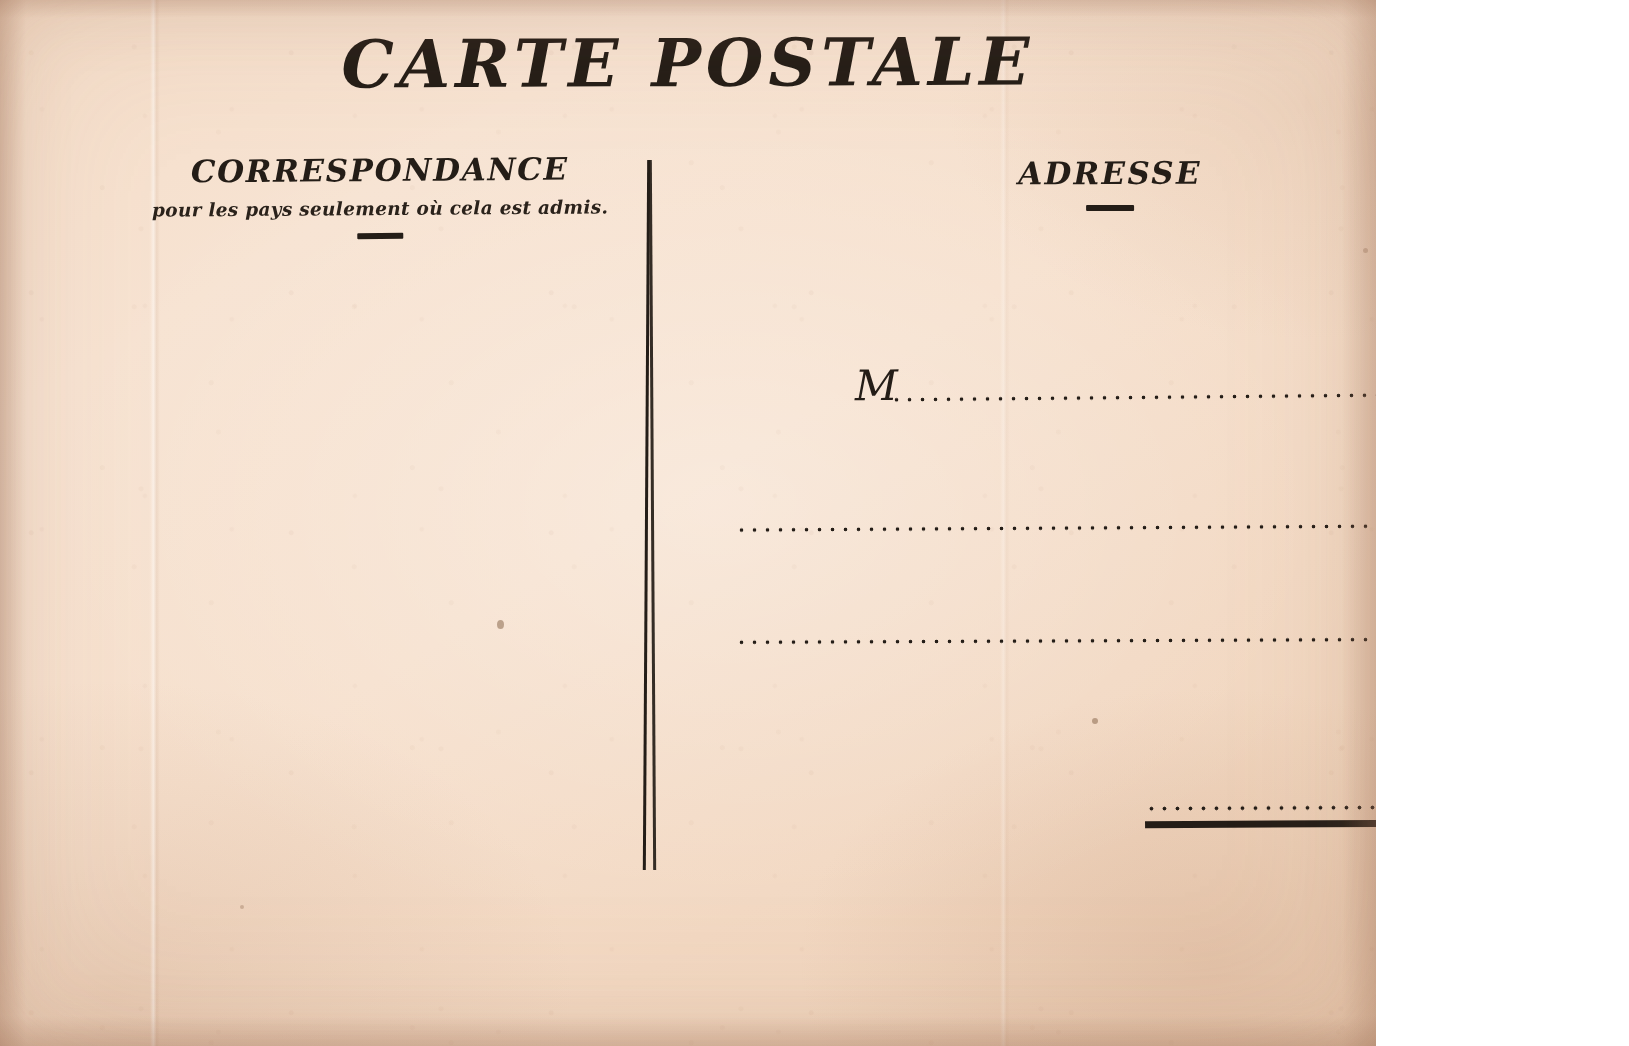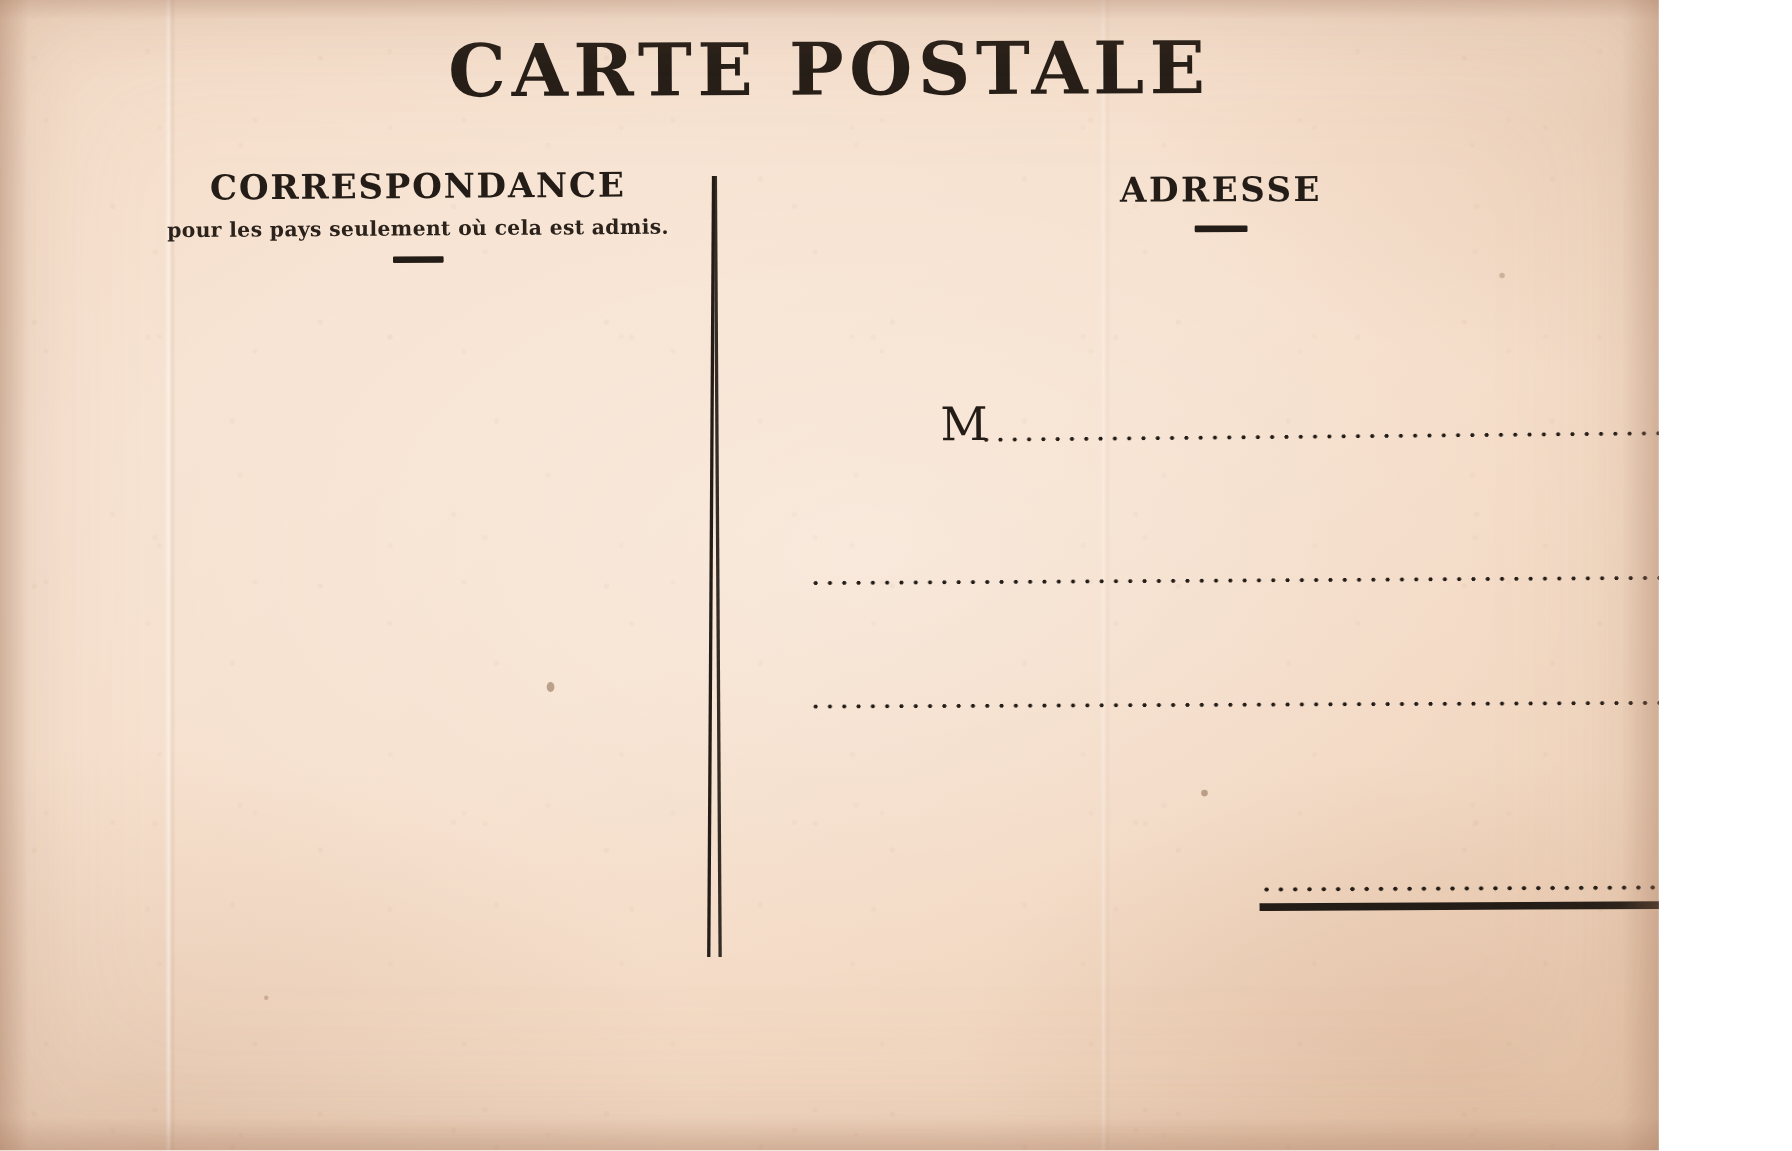--- a/index.html
+++ b/index.html
@@ -2,30 +2,31 @@
 <html><head>
 <meta charset="utf-8">
 <style>
   html, body {
     margin: 0;
     padding: 0;
     background: #ffffff;
   }
   #card {
     position: relative;
-    width: 1508px;
+    width: 1376px;
     height: 1046px;
     overflow: hidden;
     font-family: "Liberation Serif", serif;
     background:
       radial-gradient(ellipse 70% 60% at 52% 48%, rgba(255,255,255,0.30) 0%, rgba(255,255,255,0.0) 70%),
       radial-gradient(ellipse 40% 35% at 88% 92%, rgba(196,150,120,0.30) 0%, rgba(196,150,120,0) 75%),
       radial-gradient(ellipse 45% 40% at 8% 95%, rgba(198,155,125,0.28) 0%, rgba(198,155,125,0) 75%),
       radial-gradient(ellipse 35% 30% at 95% 10%, rgba(205,165,135,0.22) 0%, rgba(205,165,135,0) 75%),
       linear-gradient(148deg, #f4ddc9 0%, #f7e3d2 22%, #f6e0cd 48%, #f2d8c2 72%, #eed2b9 100%);
+    font-style: italic;
   }
 
   
   .grain {
     position: absolute;
     inset: 0;
     pointer-events: none;
     opacity: 0.5;
     background-image:
       radial-gradient(circle at 12% 22%, rgba(160,110,80,0.10) 0 2px, transparent 3px),

